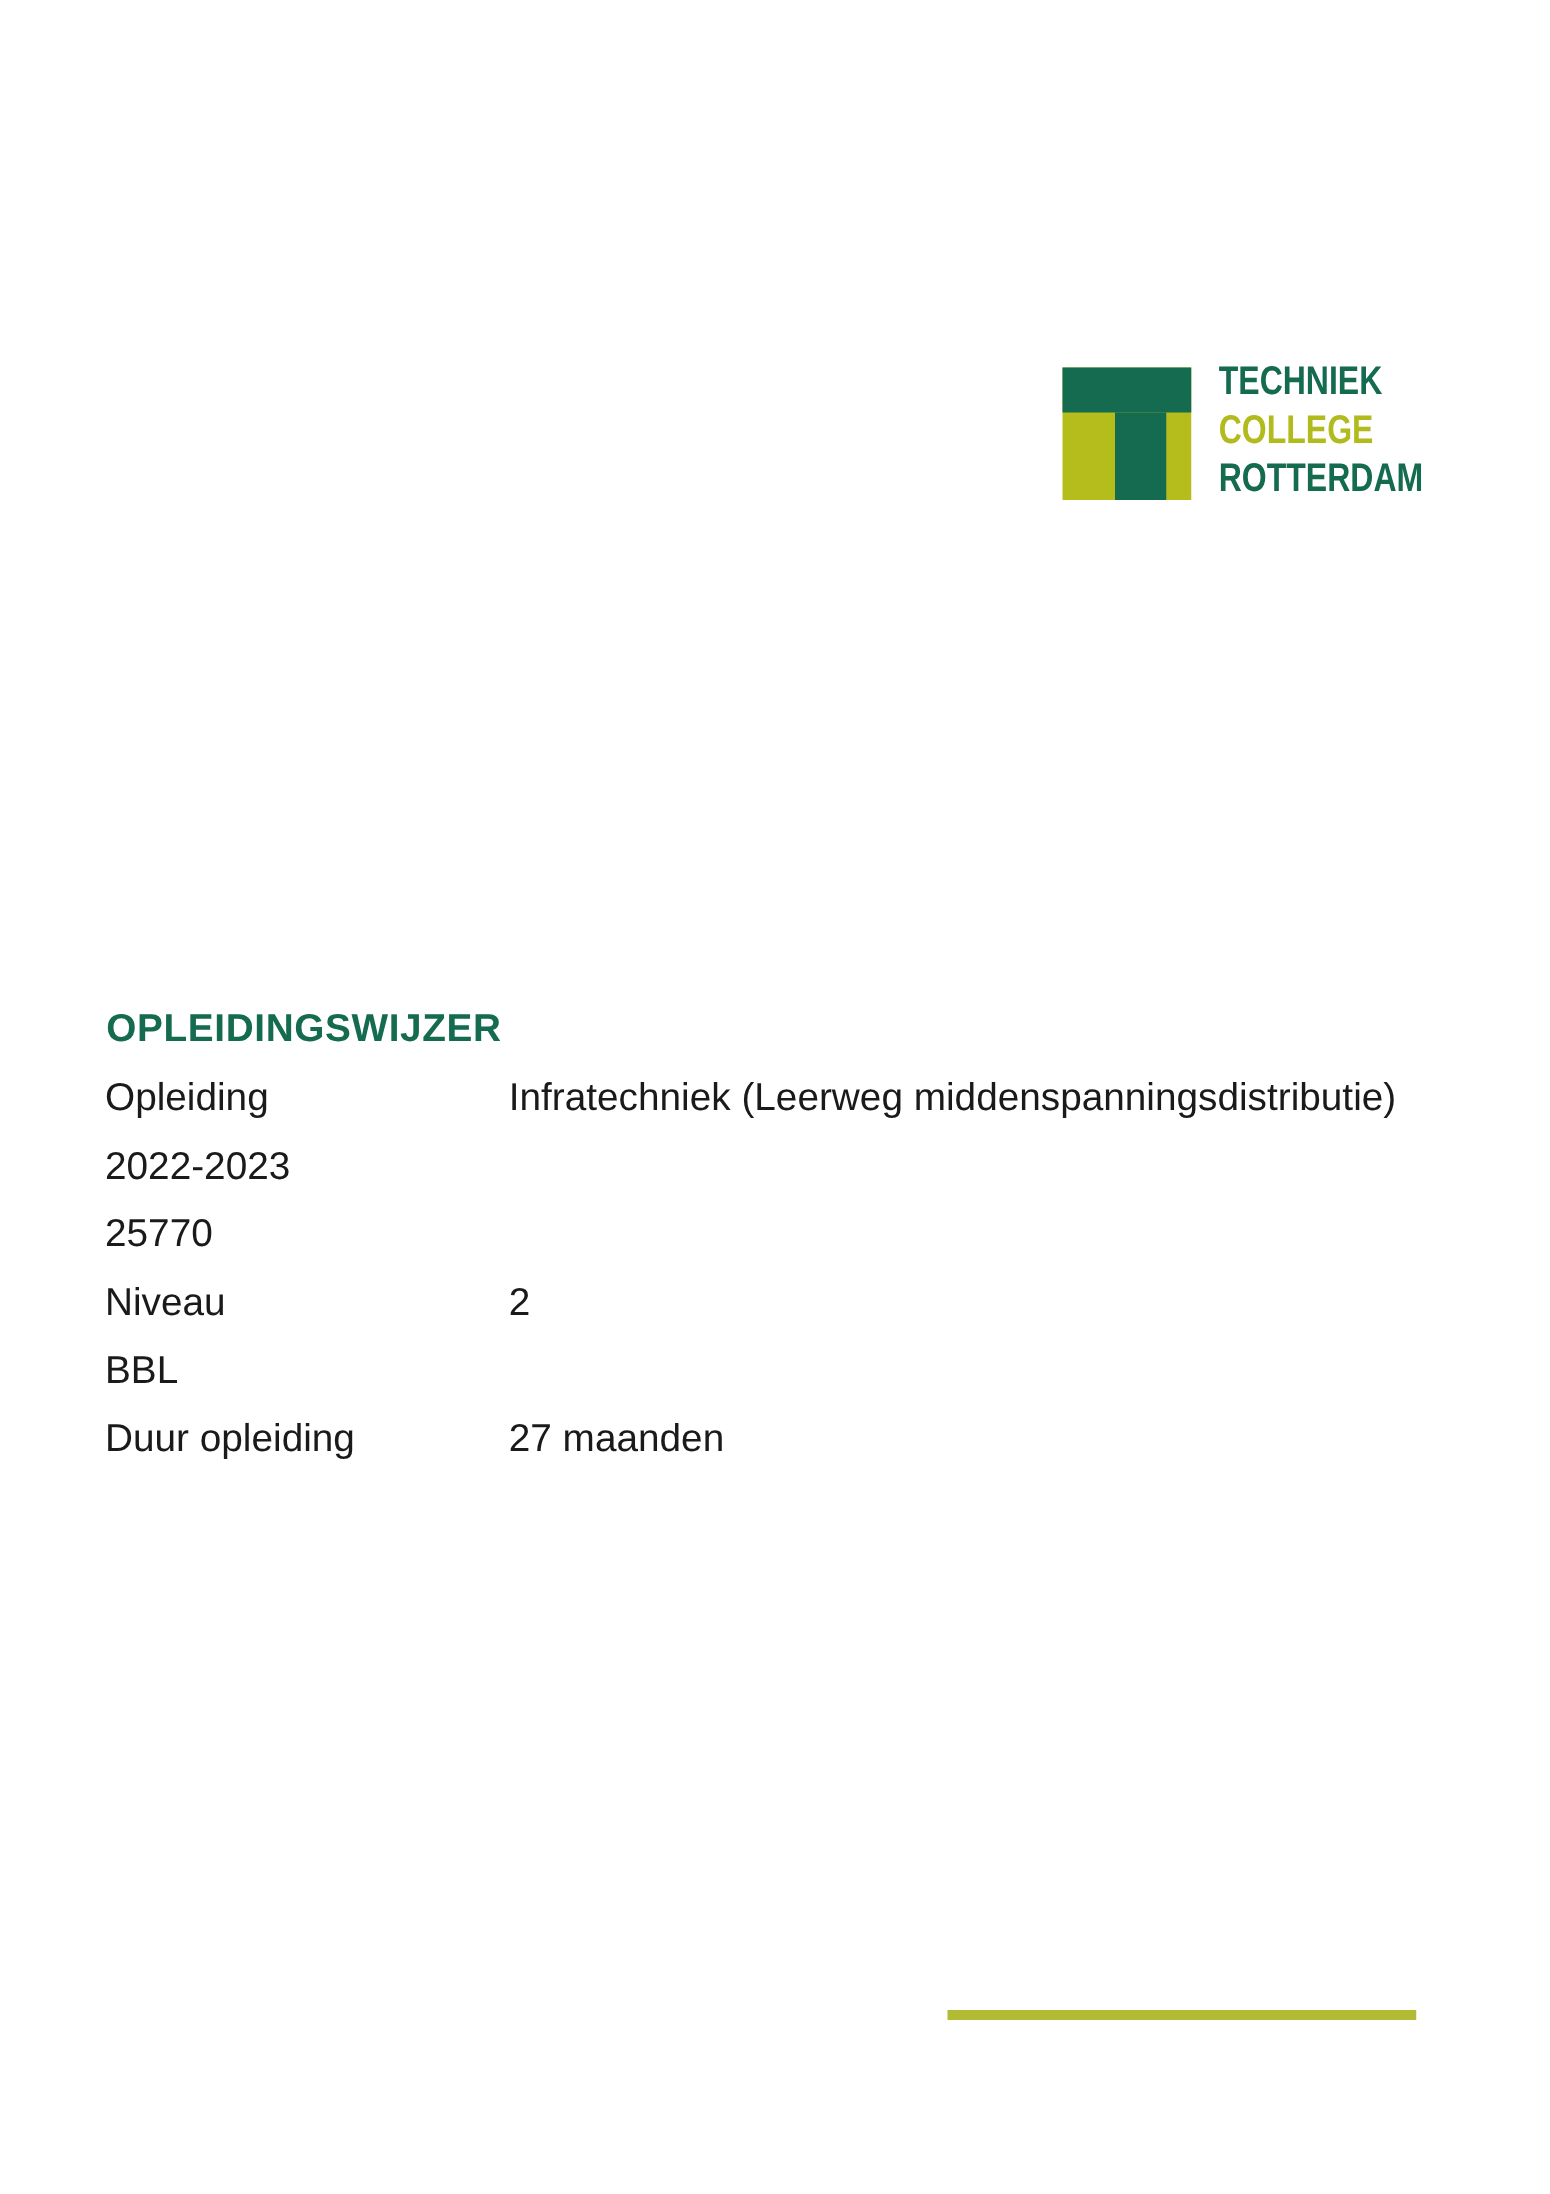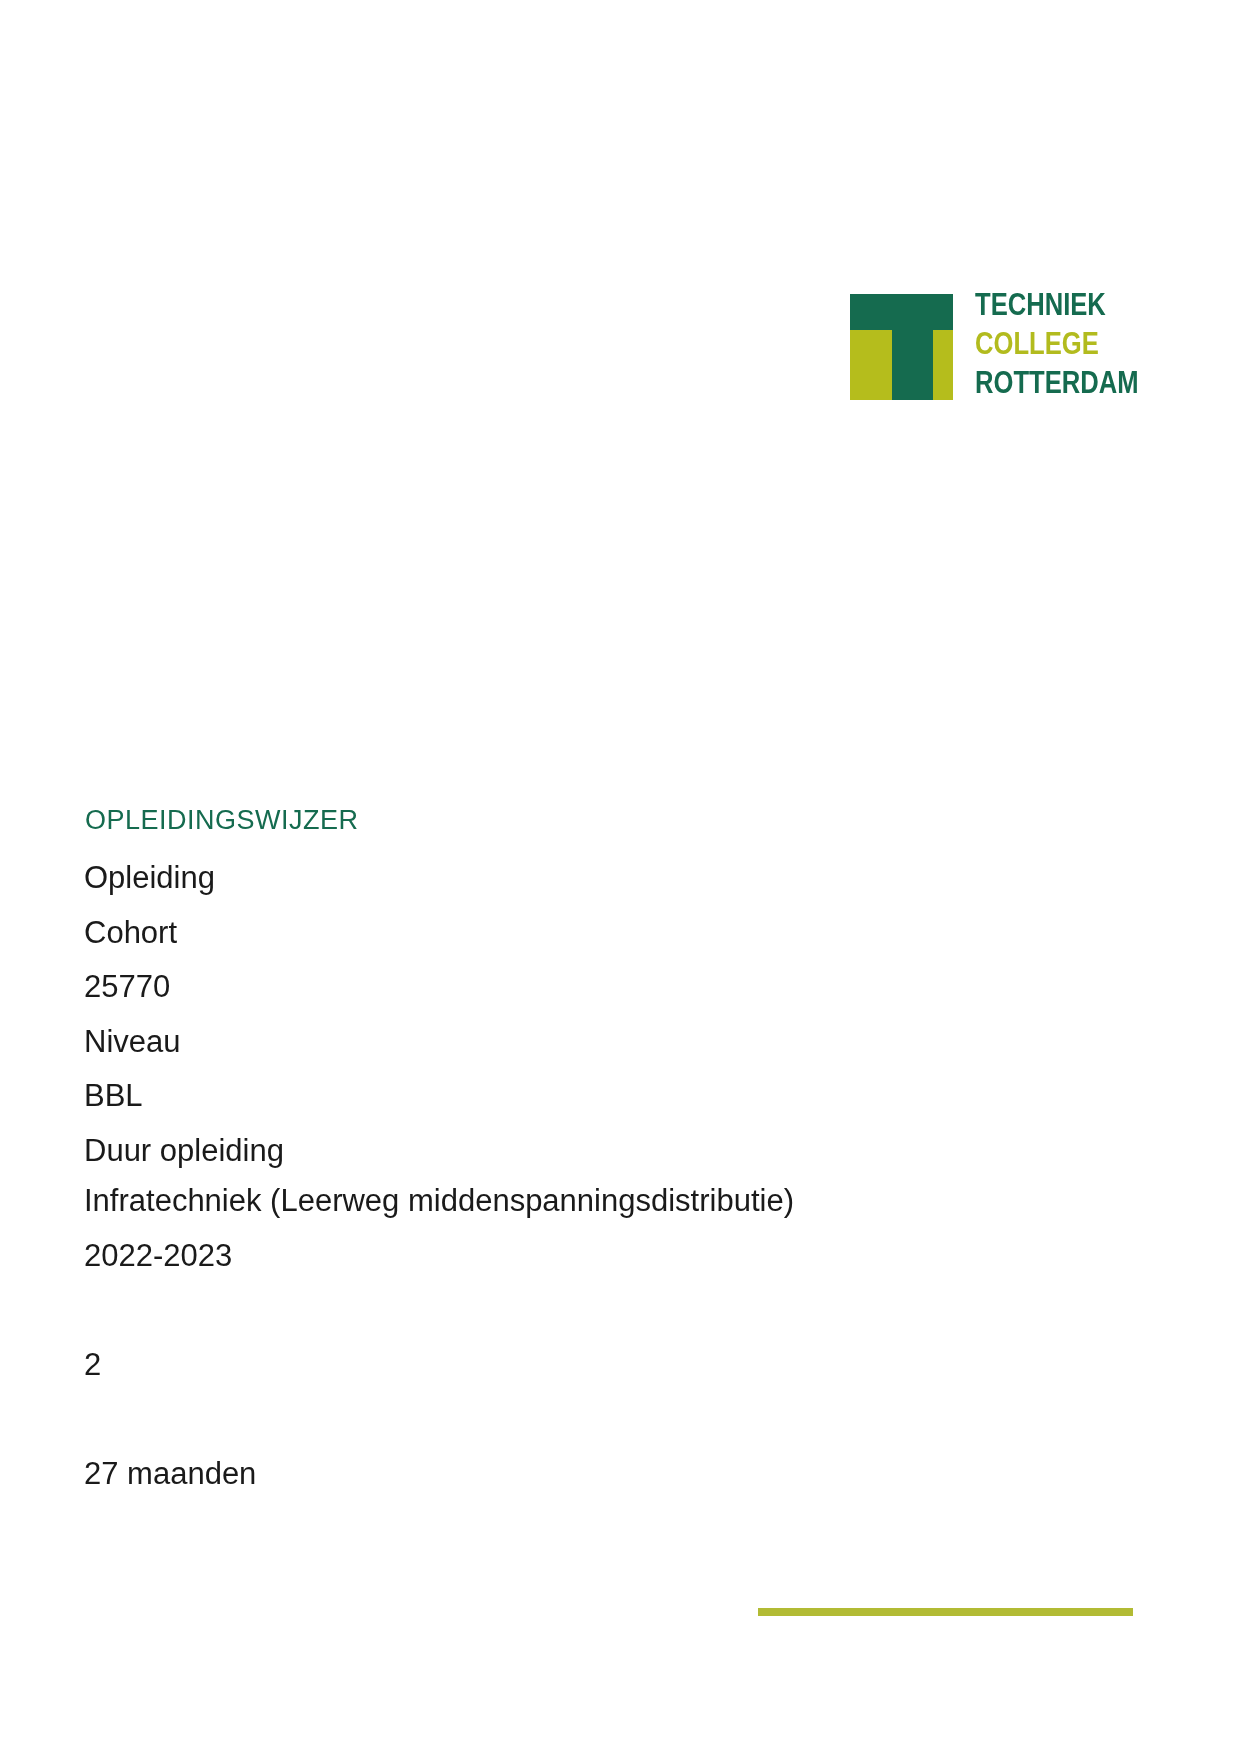--- a/index.html
+++ b/index.html
@@ -58,36 +58,35 @@
     transform-origin: left center;
   }
   .logo-word .green { color: var(--green); }
   .logo-word .lime  { color: var(--lime-text); }
 
   
   .heading {
     position: absolute;
     left: 85px;
     top: 773px;
-    font-size: 27px;
-    font-weight: 400;
+    font-size: 31px;
+    font-weight: 700;
     letter-spacing: 0.5px;
     color: var(--green);
   }
   .info-table {
     position: absolute;
     left: 84px;
     top: 828px;
     width: 1000px;
   }
   .info-row {
     display: flex;
     height: 54.6px;
     align-items: flex-start;
-    flex-direction: column;
   }
   .info-label {
     width: 323px;           
     flex: 0 0 323px;
     font-size: 31px;
     color: var(--text);
   }
   .info-value {
     font-size: 31px;
     color: var(--text);
@@ -122,21 +121,20 @@
   </div>
 
   <div class="heading">OPLEIDINGSWIJZER</div>
 
   <div class="info-table">
     <div class="info-row">
       <div class="info-label">Opleiding</div>
       <div class="info-value">Infratechniek (Leerweg middenspanningsdistributie)</div>
     </div>
     <div class="info-row">
-      <div class="info-label">Cohort</div>
       <div class="info-value">2022-2023</div>
     </div>
     <div class="info-row">
       <div class="info-value">25770</div>
     </div>
     <div class="info-row">
       <div class="info-label">Niveau</div>
       <div class="info-value">2</div>
     </div>
     <div class="info-row">

